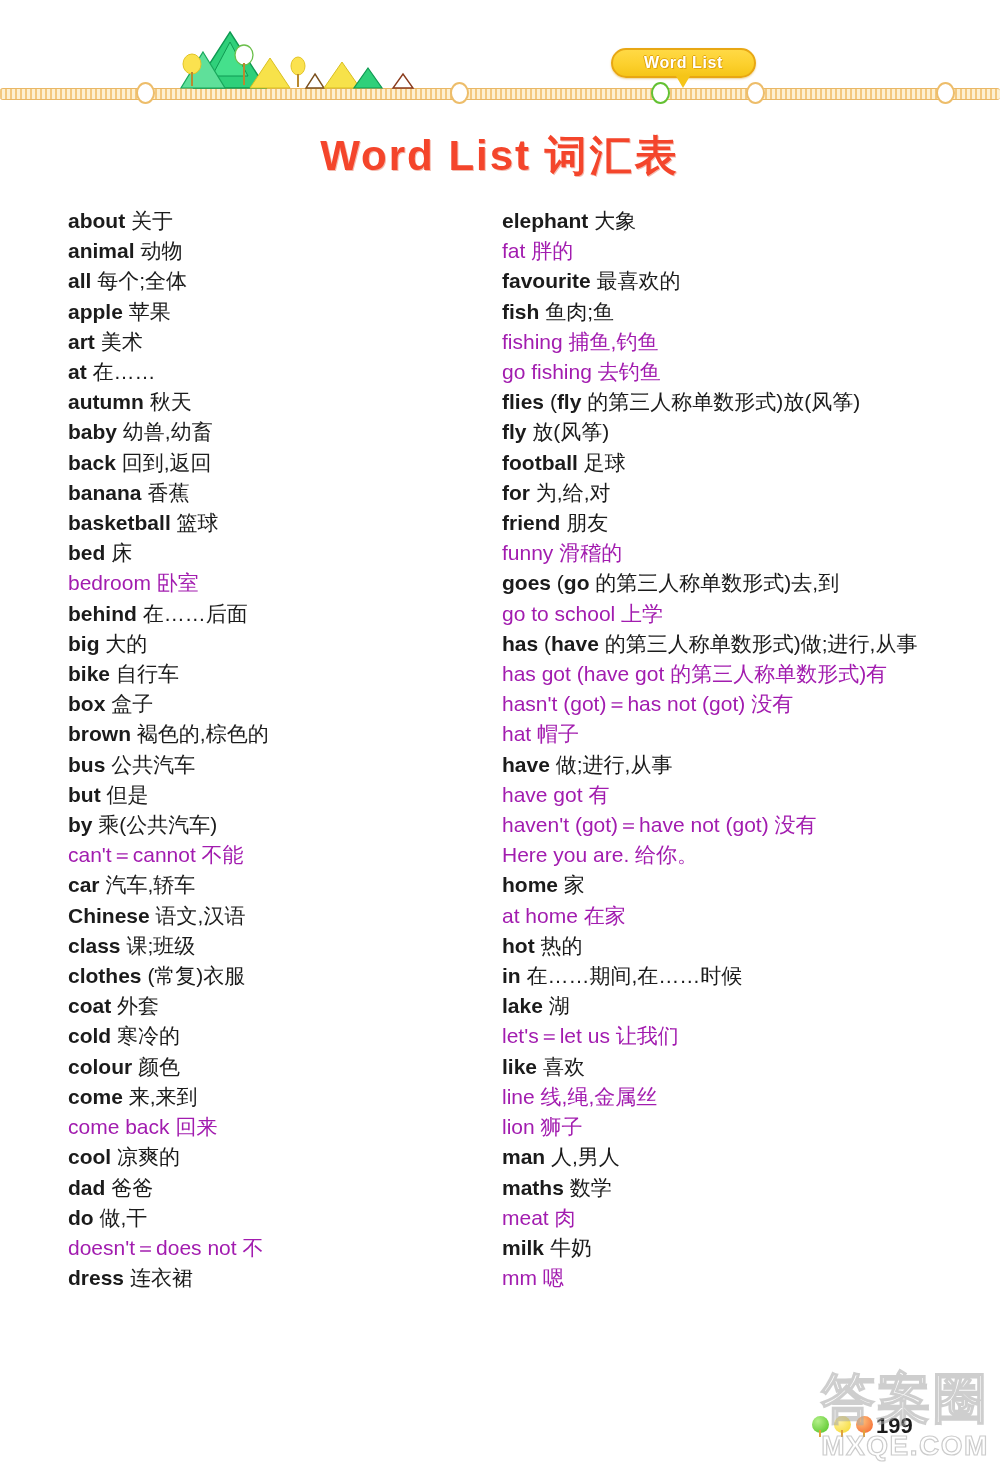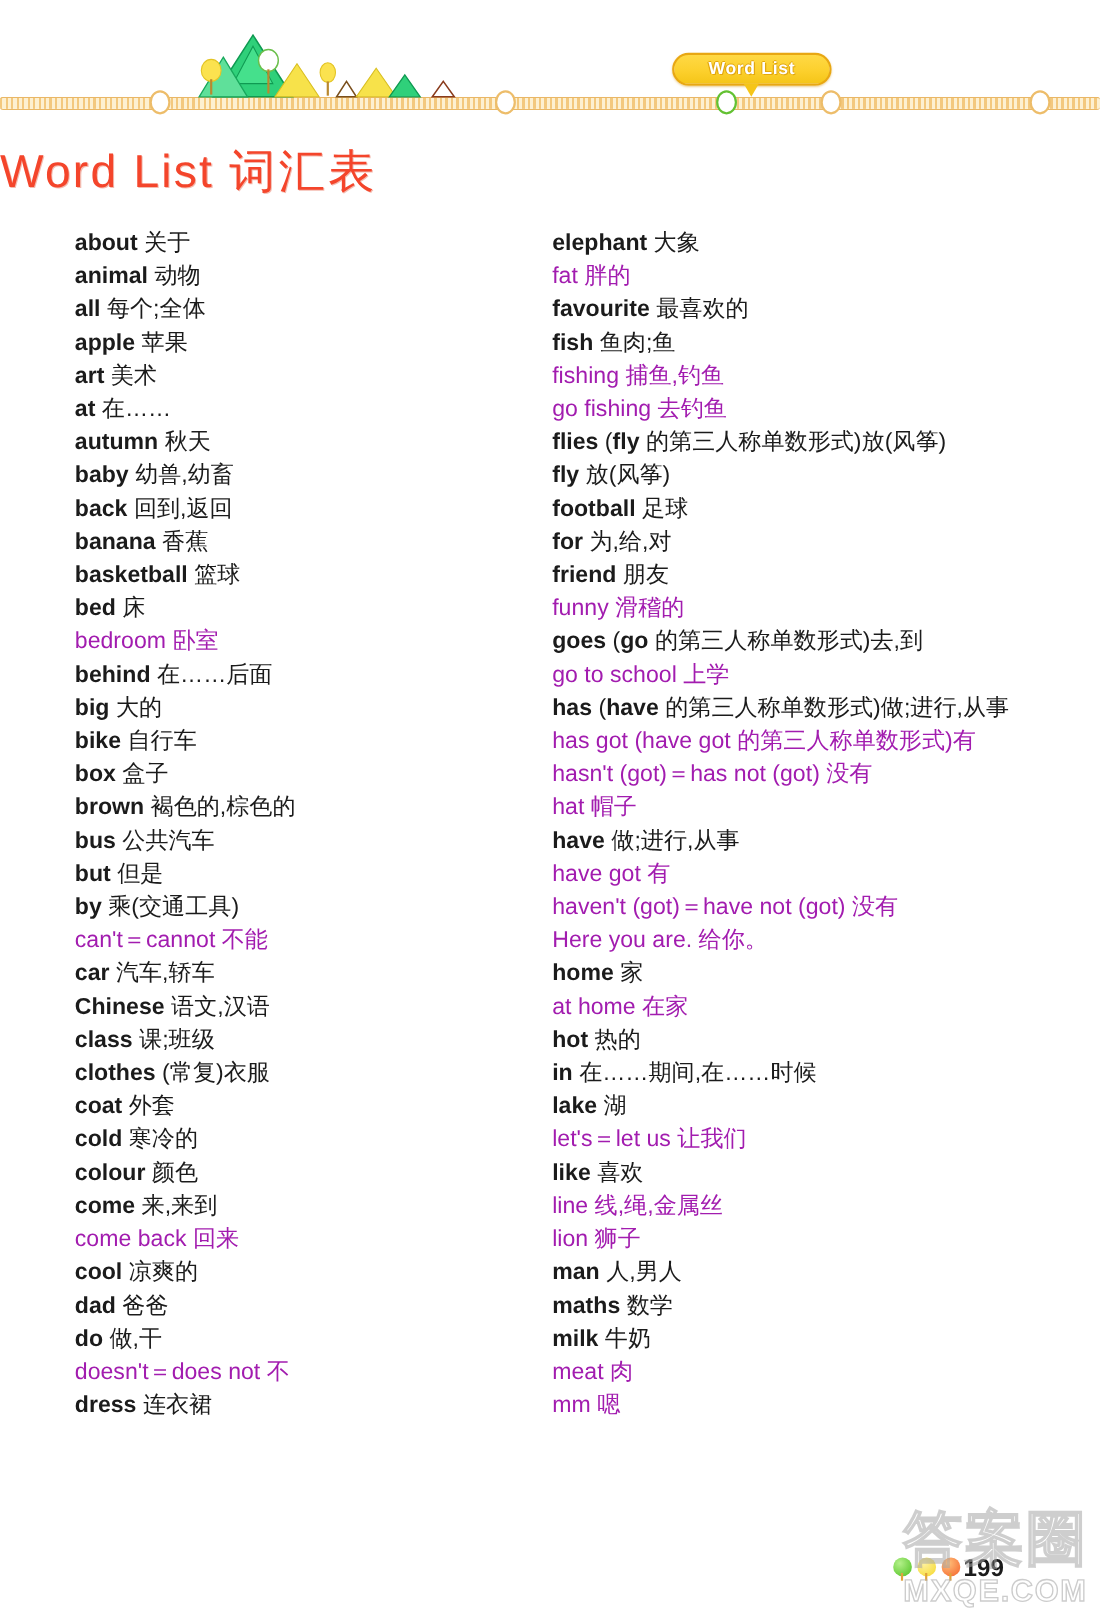--- a/index.html
+++ b/index.html
@@ -49,22 +49,22 @@
     font-family:"Liberation Sans",sans-serif;
   }
   #badge-pointer{
     position:absolute;left:676px;top:76px;width:0;height:0;
     border-left:7px solid transparent;border-right:7px solid transparent;
     border-top:12px solid #f5c518;
   }
 
   
   #page-title{
-    position:absolute;left:0;top:128px;width:1000px;
-    font-size:42px;font-weight:normal;letter-spacing:2px;
+    position:absolute;left:0;top:128px;width:1000px;text-align:center;
+    font-size:42px;font-weight:bold;letter-spacing:2px;
     color:#f4452b;
     font-family:"Liberation Sans","DejaVu Sans",sans-serif;
     text-shadow:1px 1px 0 rgba(220,60,30,.35);
   }
   #page-title .cn{letter-spacing:3px;}
 
   
   #columns{position:absolute;left:0;top:206px;width:918px;height:1150px;}
   .col{position:absolute;top:0;}
   #col-left{left:68px;width:400px;}
@@ -179,21 +179,21 @@
       <div class="entry"><span class="w">basketball</span> <span class="d">篮球</span></div>
       <div class="entry"><span class="w">bed</span> <span class="d">床</span></div>
       <div class="entry plain"><span class="w">bedroom</span> <span class="d">卧室</span></div>
       <div class="entry"><span class="w">behind</span> <span class="d">在……后面</span></div>
       <div class="entry"><span class="w">big</span> <span class="d">大的</span></div>
       <div class="entry"><span class="w">bike</span> <span class="d">自行车</span></div>
       <div class="entry"><span class="w">box</span> <span class="d">盒子</span></div>
       <div class="entry"><span class="w">brown</span> <span class="d">褐色的,棕色的</span></div>
       <div class="entry"><span class="w">bus</span> <span class="d">公共汽车</span></div>
       <div class="entry"><span class="w">but</span> <span class="d">但是</span></div>
-      <div class="entry"><span class="w">by</span> <span class="d">乘(交通工具)</span></div>
+      <div class="entry"><span class="w">by</span> <span class="d">乘(公共汽车)</span></div>
       <div class="entry plain"><span class="w">can't＝cannot</span> <span class="d">不能</span></div>
       <div class="entry"><span class="w">car</span> <span class="d">汽车,轿车</span></div>
       <div class="entry"><span class="w">Chinese</span> <span class="d">语文,汉语</span></div>
       <div class="entry"><span class="w">class</span> <span class="d">课;班级</span></div>
       <div class="entry"><span class="w">clothes</span> <span class="d">(常复)衣服</span></div>
       <div class="entry"><span class="w">coat</span> <span class="d">外套</span></div>
       <div class="entry"><span class="w">cold</span> <span class="d">寒冷的</span></div>
       <div class="entry"><span class="w">colour</span> <span class="d">颜色</span></div>
       <div class="entry"><span class="w">come</span> <span class="d">来,来到</span></div>
       <div class="entry plain"><span class="w">come back</span> <span class="d">回来</span></div>
@@ -230,22 +230,22 @@
       <div class="entry plain"><span class="w">at home</span> <span class="d">在家</span></div>
       <div class="entry"><span class="w">hot</span> <span class="d">热的</span></div>
       <div class="entry"><span class="w">in</span> <span class="d">在……期间,在……时候</span></div>
       <div class="entry"><span class="w">lake</span> <span class="d">湖</span></div>
       <div class="entry plain"><span class="w">let's＝let us</span> <span class="d">让我们</span></div>
       <div class="entry"><span class="w">like</span> <span class="d">喜欢</span></div>
       <div class="entry plain"><span class="w">line</span> <span class="d">线,绳,金属丝</span></div>
       <div class="entry plain"><span class="w">lion</span> <span class="d">狮子</span></div>
       <div class="entry"><span class="w">man</span> <span class="d">人,男人</span></div>
       <div class="entry"><span class="w">maths</span> <span class="d">数学</span></div>
+      <div class="entry plain"><span class="w">meat</span> <span class="d">肉</span></div>
       <div class="entry"><span class="w">milk</span> <span class="d">牛奶</span></div>
-      <div class="entry plain"><span class="w">meat</span> <span class="d">肉</span></div>
       <div class="entry plain"><span class="w">mm</span> <span class="d">嗯</span></div>
     </div>
 </div>
 
 <div id="footer">
   <div class="ball g"></div>
   <div class="ball y"></div>
   <div class="ball o"></div>
   <div id="page-number">199</div>
 </div>

